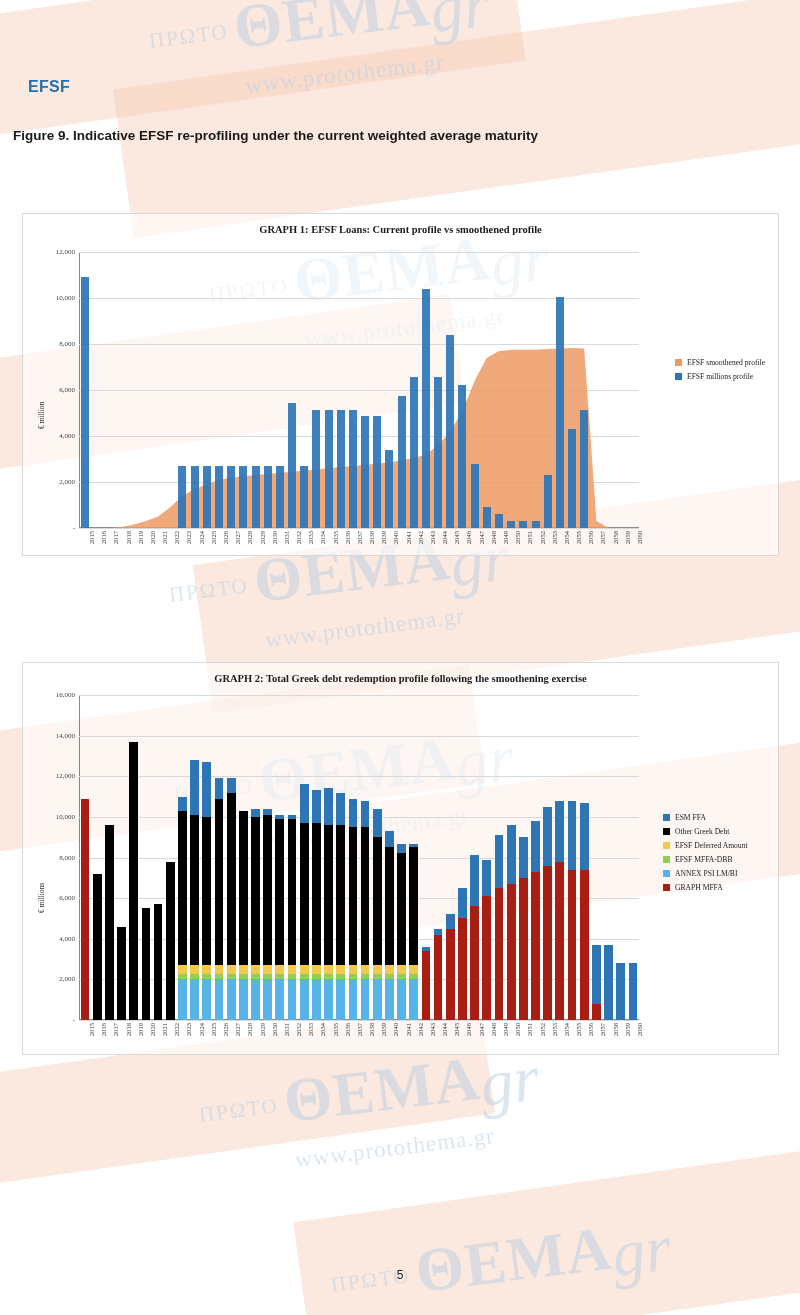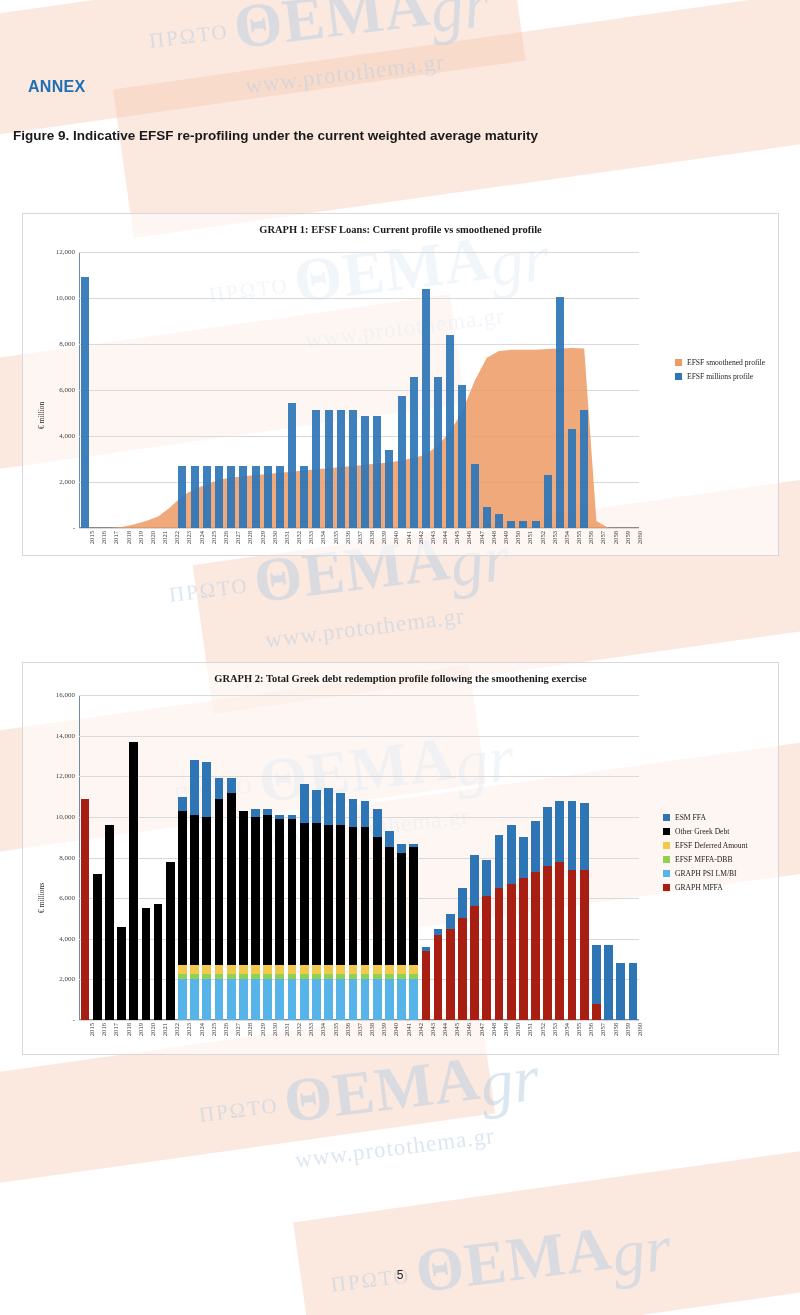--- a/index.html
+++ b/index.html
@@ -259,21 +259,21 @@
   <div class="wm" style="left:330px;top:1230px;transform:rotate(-7deg);">
     <div style="display:flex;align-items:flex-start;">
       <span class="proto" style="margin-top:22px;margin-right:6px;">ΠΡΩΤΟ</span>
       <span class="big">ΘΕΜΑ</span>
       <span class="gr">gr</span>
     </div>
   </div>
 </div>
 
 <div class="page">
-  <div class="annex-title">ANNEX</div>
+  <div class="annex-title">EFSF</div>
   <div class="figure-caption">Figure 9. Indicative EFSF re-profiling under the current weighted average maturity</div>
 
   <div class="chart-box" id="chart1">
     <div class="chart-title">GRAPH 1: EFSF Loans: Current profile vs smoothened profile</div>
     <div class="axis-label-y" id="c1-ylabel" style="left:14px;top:215px;">€ million</div>
     <div class="plot" id="c1-plot" style="left:56px;top:38px;width:560px;height:276px;">
       <div class="axis-line-y"></div>
       <div class="axis-line-x"></div>
     <div class="gridline" style="top: 276px;"></div>
         <div class="ytick" style="top: 276px;">-</div>
@@ -609,21 +609,21 @@
         <div class="legend-row">
           <span class="legend-swatch" style="background: rgb(242, 201, 76);"></span>
           <span>EFSF Deferred Amount</span>
         </div>
         <div class="legend-row">
           <span class="legend-swatch" style="background: rgb(146, 208, 80);"></span>
           <span>EFSF MFFA-DBB</span>
         </div>
         <div class="legend-row">
           <span class="legend-swatch" style="background: rgb(86, 180, 233);"></span>
-          <span>GRAPH PSI LM/BI</span>
+          <span>ANNEX PSI LM/BI</span>
         </div>
         <div class="legend-row">
           <span class="legend-swatch" style="background: rgb(168, 30, 18);"></span>
           <span>GRAPH MFFA</span>
         </div>
       </div>
   </div>
 
   <div class="page-number">5</div>
 </div>

